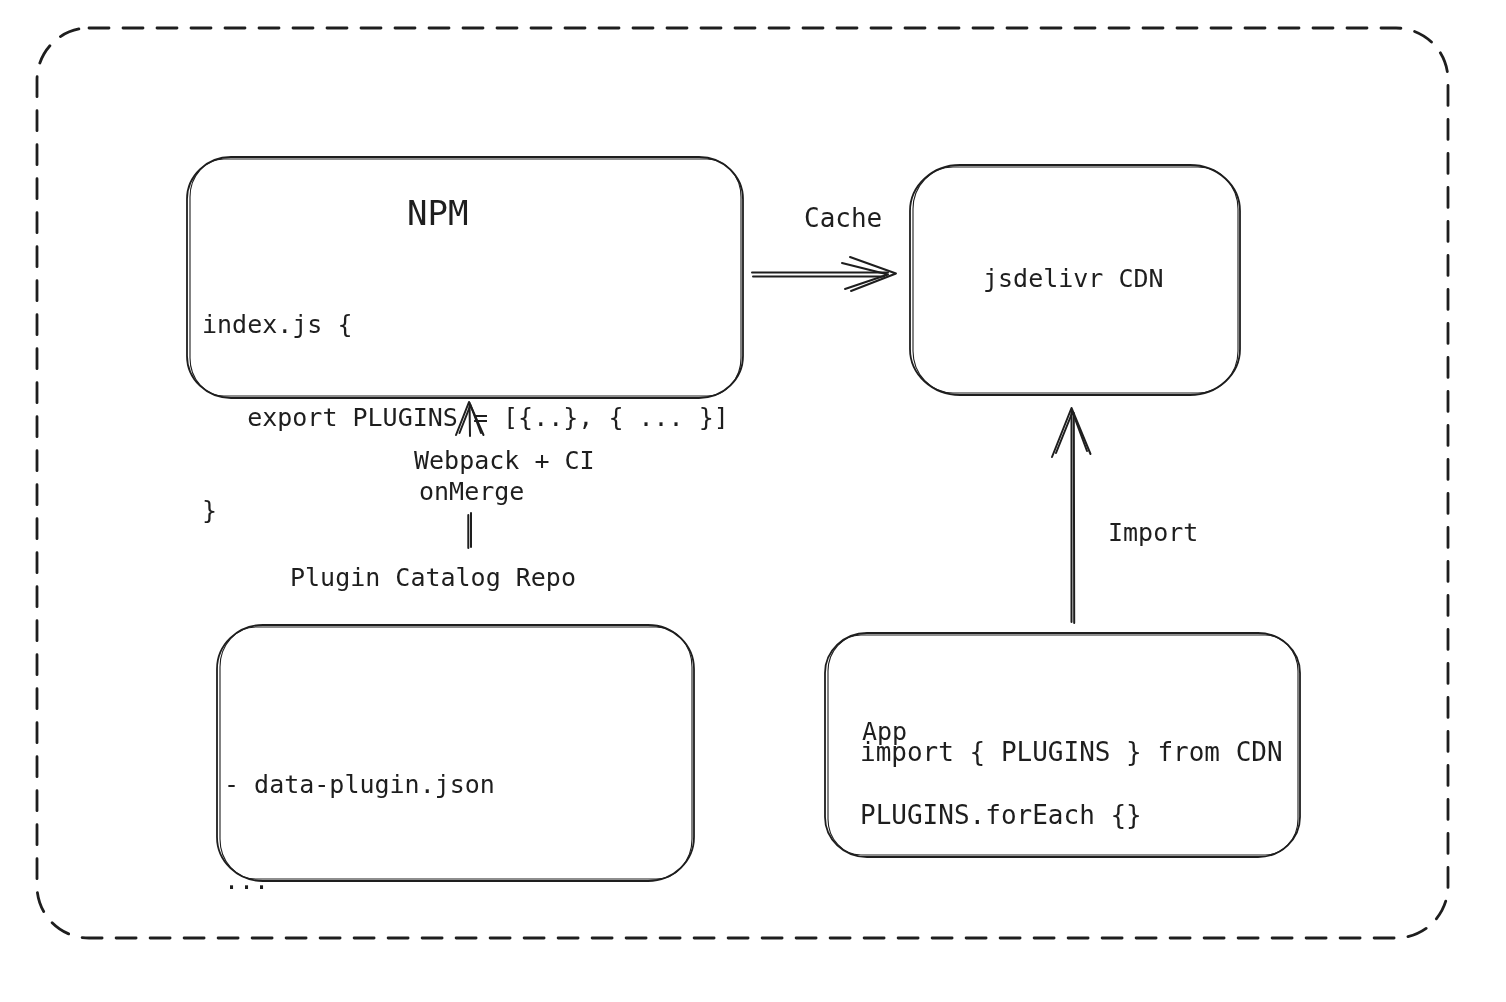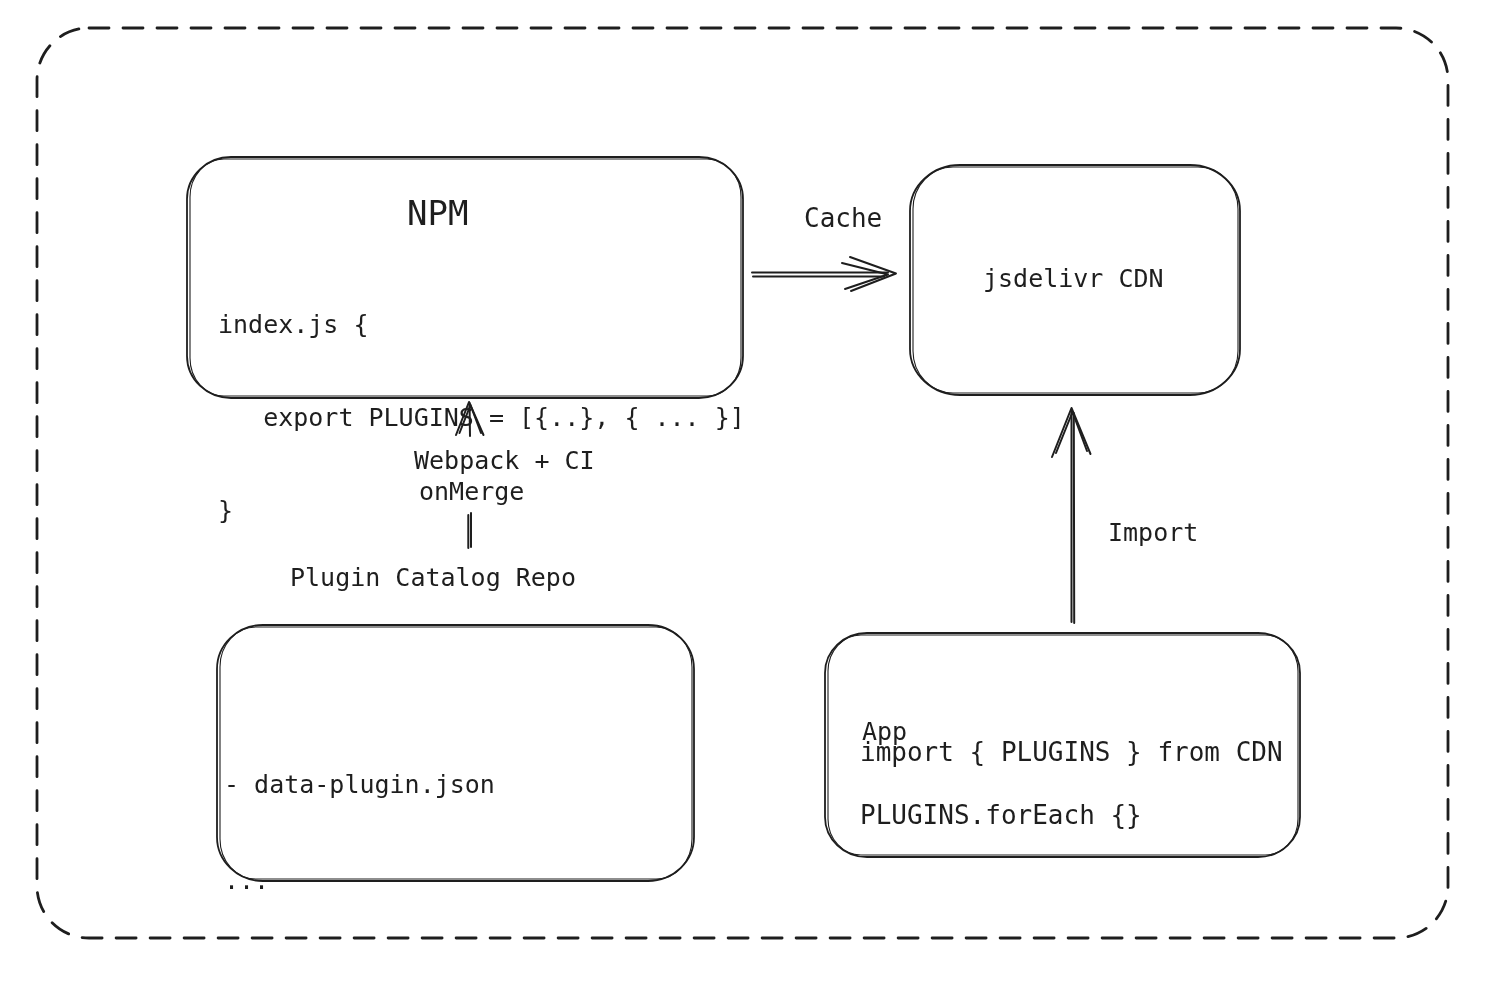--- a/index.html
+++ b/index.html
@@ -78,21 +78,21 @@
     <g stroke-width="2">
       <line x1="1071.5" y1="410" x2="1071.5" y2="622"></line>
       <line x1="1073.8" y1="413" x2="1074.2" y2="623"></line>
       <path d="M1052 457 L1071.5 408 L1090.5 454"></path>
       <path d="M1056 453 L1072.5 412 L1087 451"></path>
     </g>
   </svg>
 
 
   <div class="txt t27" style="left:407px; top:192px;">NPM</div>
-  <div class="txt t25 code" style="left:218px; top:247px;">
+  <div class="txt t25 code" style="left:202px; top:247px;">
     <div>index.js {</div>
     <div>   export PLUGINS = [{..}, { ... }]</div>
     <div>}</div>
   </div>
 
   <div class="txt t26" style="left:789px; top:202px;margin-left:15px;">Cache</div>
 
   <div class="txt t25" style="left:983px; top:263px;">jsdelivr CDN</div>
 
   <div class="txt t25" style="left:378px; top:445px;margin-left:36px;">Webpack + CI</div>

